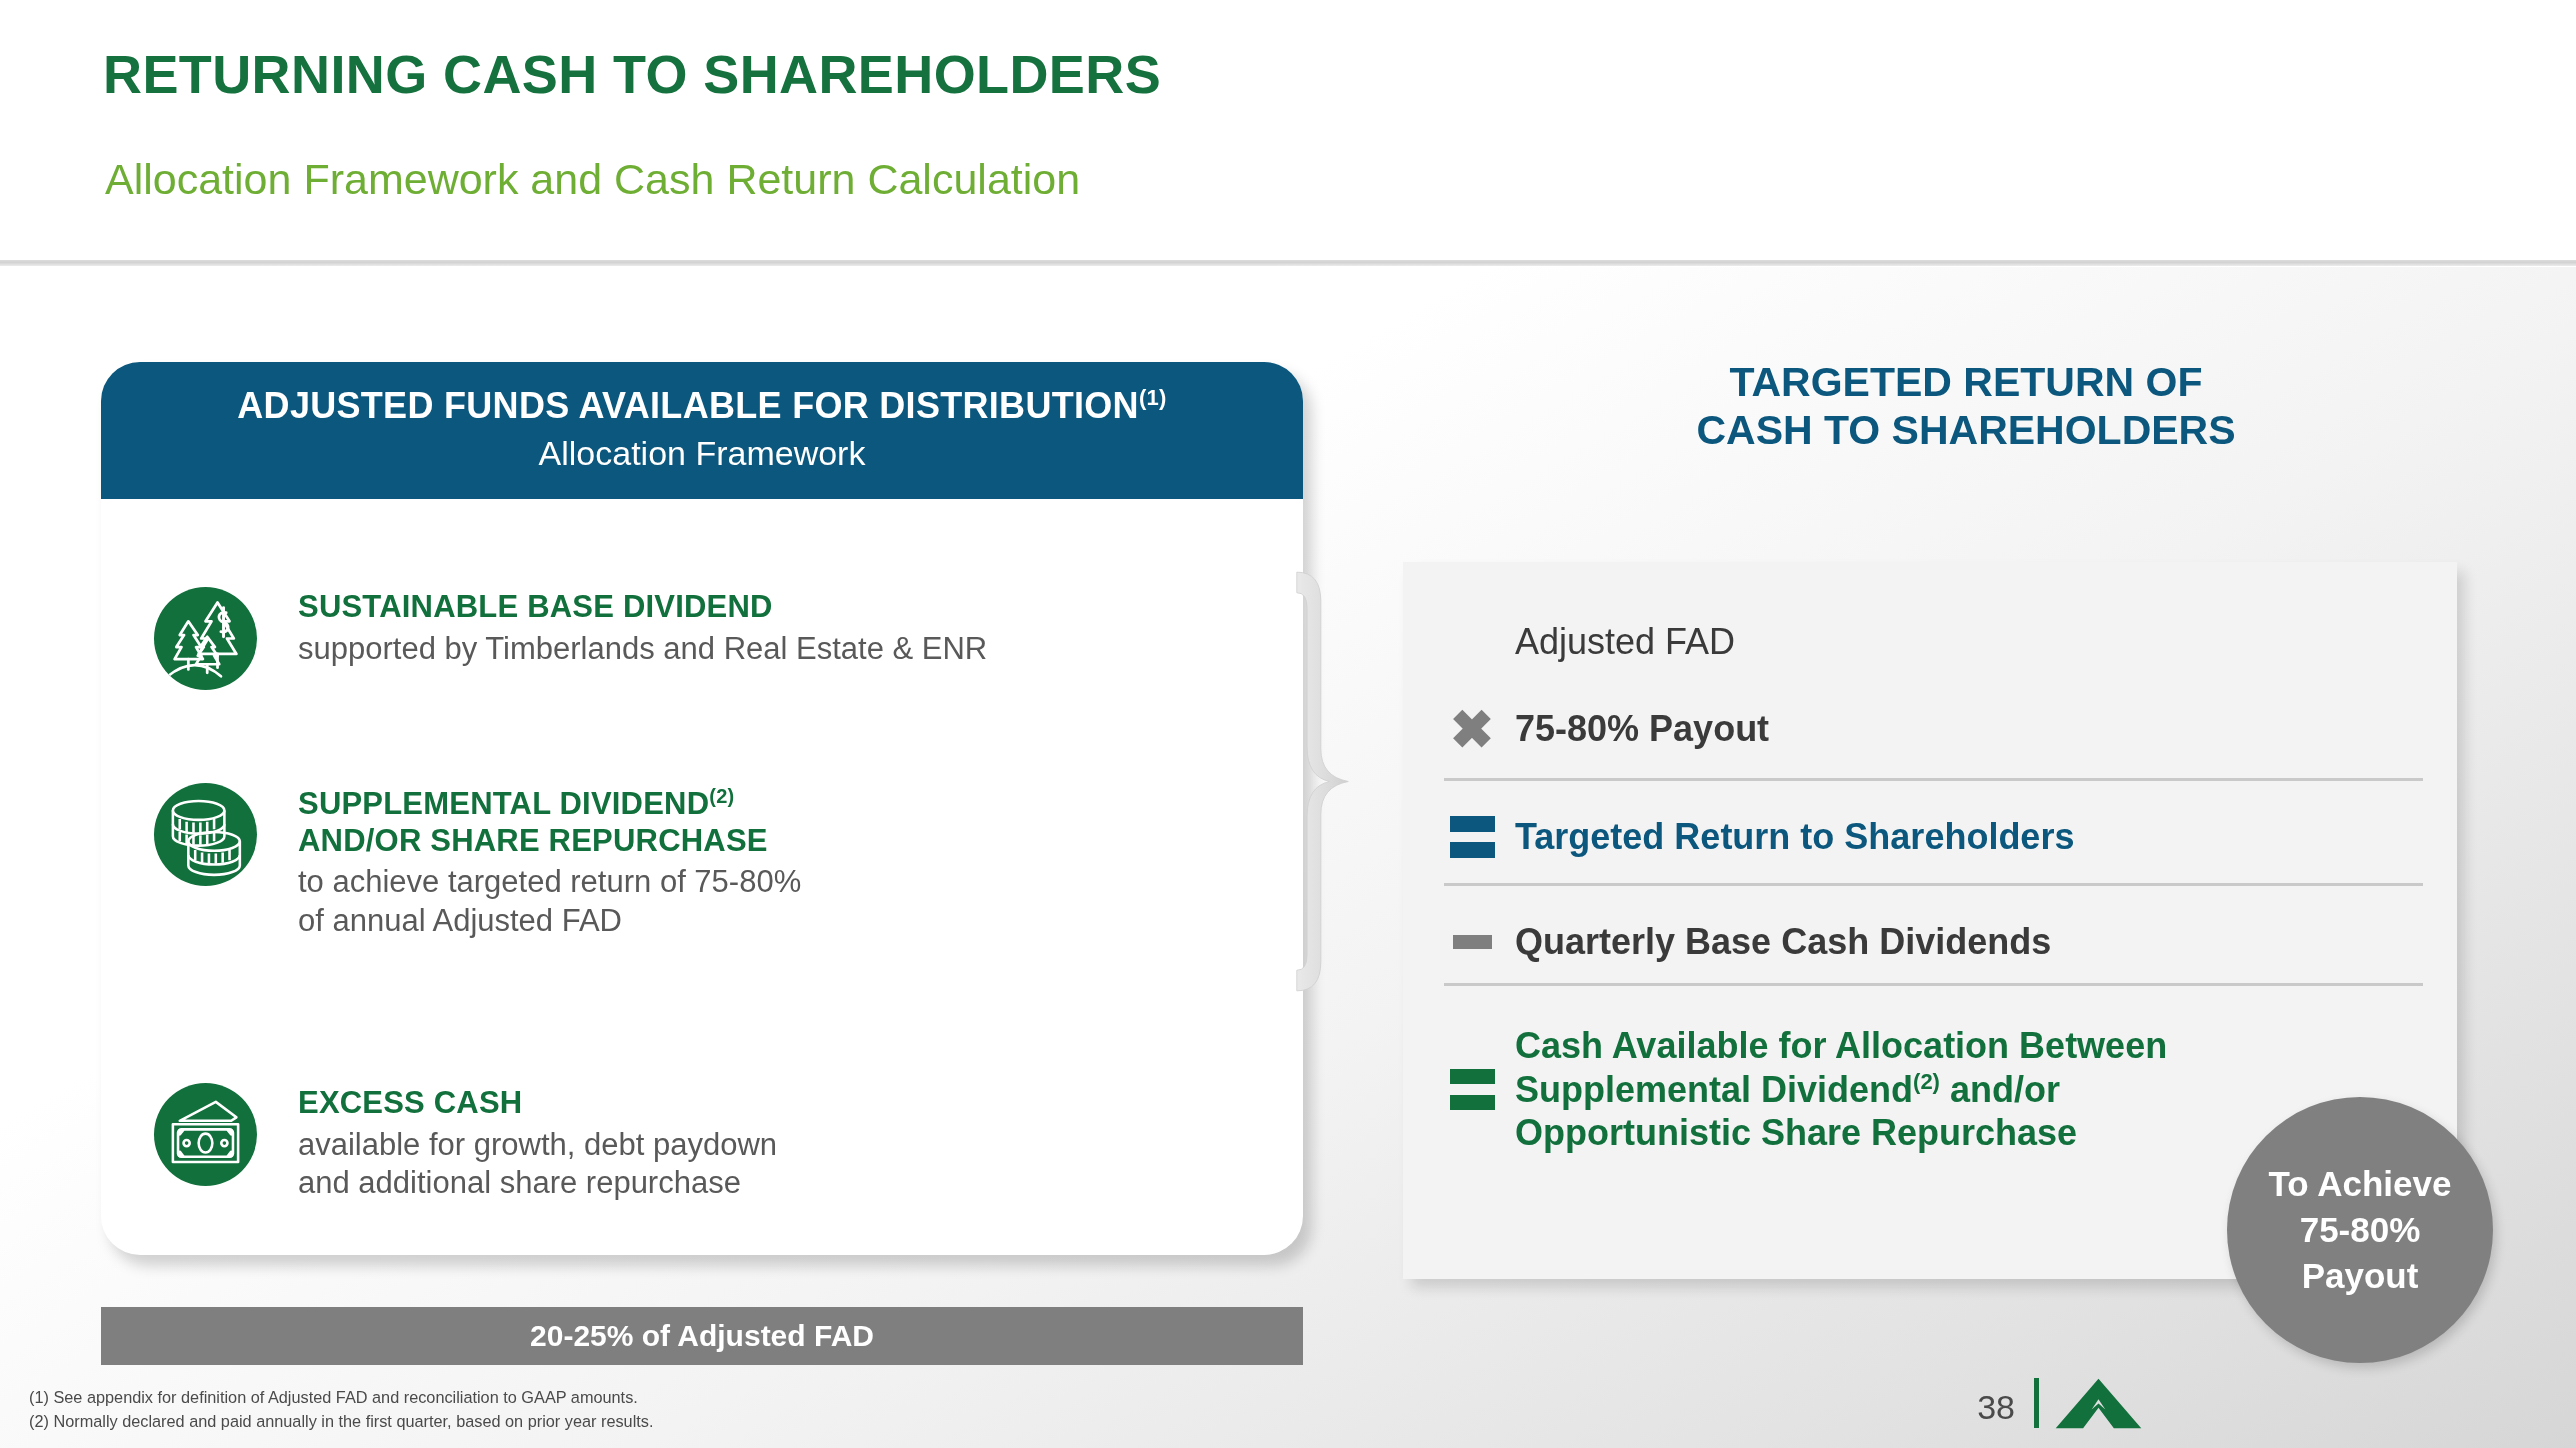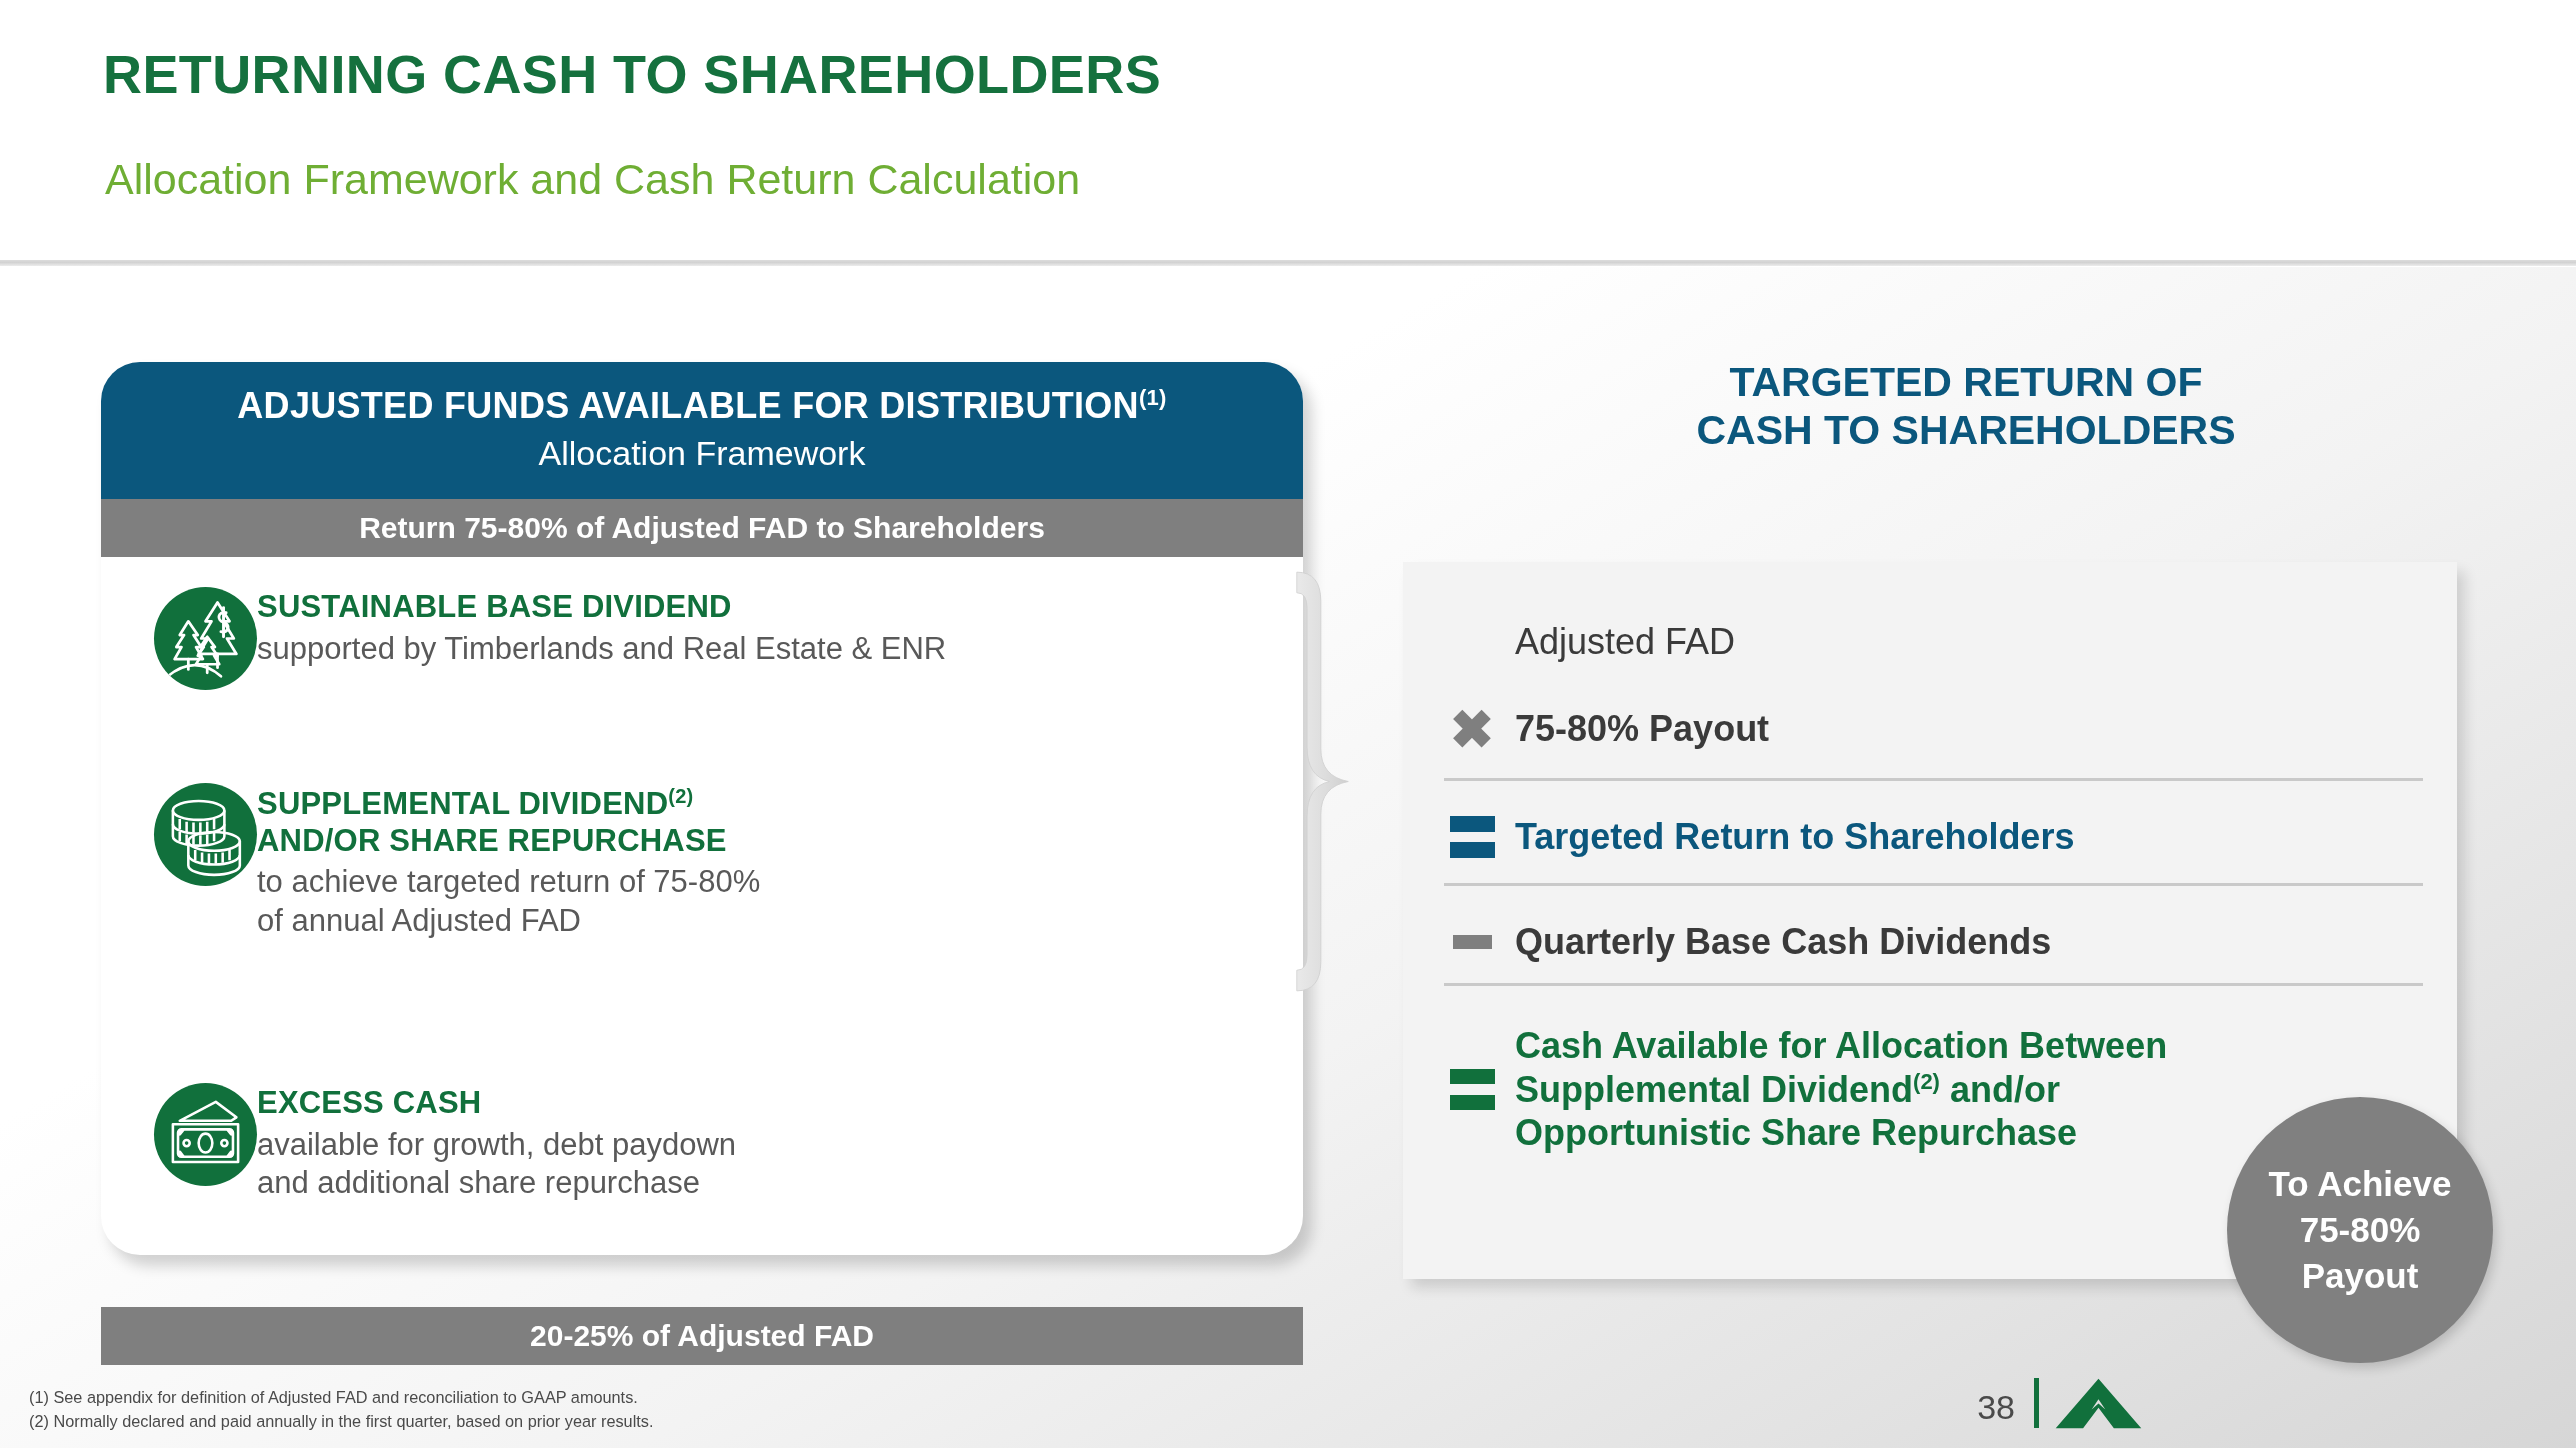--- a/index.html
+++ b/index.html
@@ -121,21 +121,21 @@
   .icon-circle {
     width: 103px; height: 103px;
     border-radius: 50%;
     background: #11703C;
     flex: 0 0 103px;
     position: relative;
     overflow: hidden;
   }
   .icon-circle svg { display: block; width: 103px; height: 103px; }
 
-  .item-text { padding-top: 1.7px; }
+  .item-text { margin-left: 41px; padding-top: 1.7px; }
   .item-heading {
     font-size: 31px;
     font-weight: bold;
     color: #11703C;
     line-height: 1.18;
     letter-spacing: 0.2px;
   }
   .item-heading sup { font-size: 20px; vertical-align: super; }
   .item-body {
     margin-top: 4.3px;
@@ -290,21 +290,20 @@
   </div>
   <div class="header-rule"></div>
 
   <div class="left-panel">
 
     <div class="lp-header">
       <div class="lp-header-title"><span>ADJUSTED FUNDS AVAILABLE FOR DISTRIBUTION</span><sup>(1)</sup></div>
       <div class="lp-header-sub">Allocation Framework</div>
     </div>
 
-    <div class="lp-band lp-band-1">Return 75-80% of Adjusted FAD to Shareholders</div>
 
     <div class="lp-section-white"></div>
 
     <div class="lp-item item-1">
       <div class="icon-circle">
         <svg viewBox="0 0 120 120" xmlns="http://www.w3.org/2000/svg">
           <g fill="none" stroke="#ffffff" stroke-width="3.2" stroke-linejoin="round" stroke-linecap="round">
             <path d="M74 18 L60 40 L67 40 L55 60 L63 60 L52 78 L96 78 L85 60 L93 60 L81 40 L88 40 Z"></path>
             <path d="M74 78 L74 94"></path>
             <path d="M40 40 L30 56 L35 56 L26 70 L32 70 L24 84 L57 84 L49 70 L55 70 L46 56 L51 56 Z"></path>

